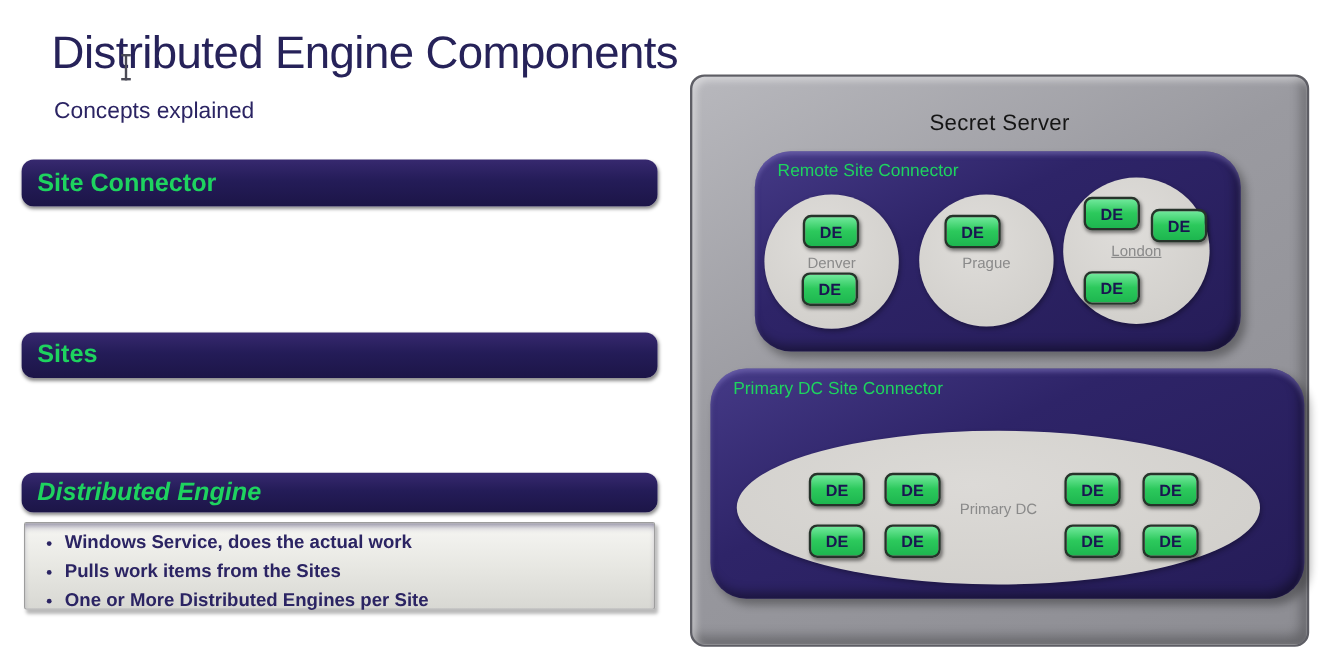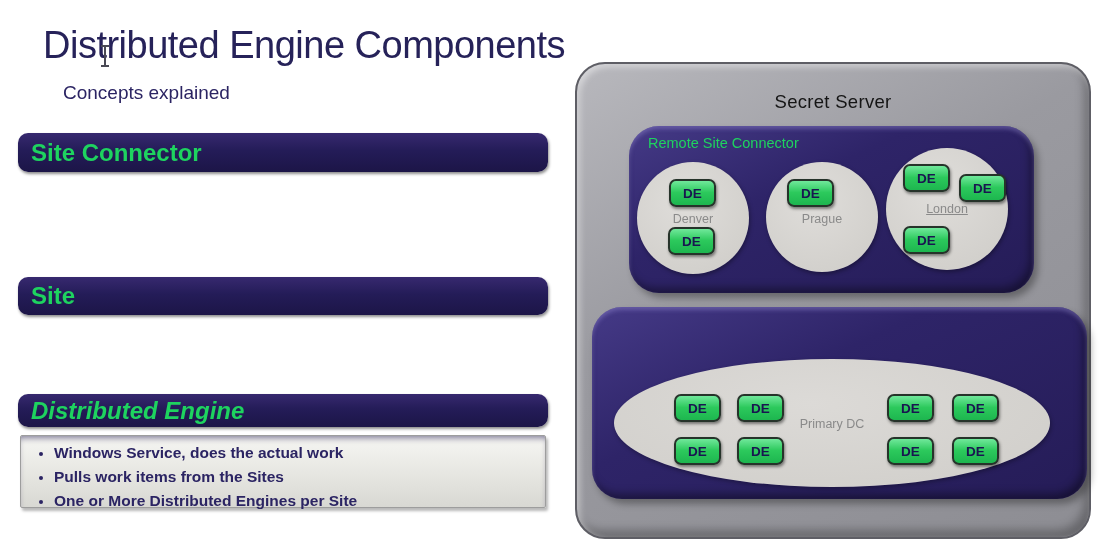--- a/index.html
+++ b/index.html
@@ -11,21 +11,21 @@
   }
 
   
   .title {
     position:absolute; left:43px; top:24px;
     font-size:38px; font-weight:normal; letter-spacing:-0.5px;
     color:#262259;
   }
   .subtitle {
     position:absolute; left:45px; top:82px;
-    font-size:19px; color:#2b2463;margin-left:18px;
+    font-size:19px; color:#2b2463;
   }
   .ibeam {
     position:absolute; left:100px; top:45px; width:10px; height:22px;
   }
   .ibeam::before {
     content:""; position:absolute; left:4px; top:0; width:2px; height:22px; background:#4a4a55;
   }
   .ibeam::after {
     content:""; position:absolute; left:1px; top:0; width:8px; height:2px;
     background:#4a4a55; box-shadow:0 20px 0 #4a4a55;
@@ -34,21 +34,21 @@
   
   .sec-header {
     position:absolute; left:18px; width:530px;
     background:linear-gradient(#37296f, #241c58 45%, #1c1547);
     border-radius:10px;
     display:flex; align-items:center; padding-left:13px;
     box-shadow:1px 2px 3px rgba(0,0,0,0.45);
     z-index:2;
   }
   .sec-header span {
-    color:#1ed35f; font-size:24px; font-weight:600;text-align:center;
+    color:#1ed35f; font-size:21px; font-weight:600;text-align:center;
   }
   .sec-body {
     position:absolute; left:20px; width:526px;
     background:linear-gradient(#f6f6f3, #e6e6e1 55%, #d8d8d3);
     border:1px solid #9d9d9d; border-radius:2px;
     box-shadow:inset 0 5px 6px -3px rgba(30,22,74,0.55), 2px 3px 3px rgba(0,0,0,0.28);
     z-index:1;
   }
   .sec-body ul { margin:0; padding:6px 8px 0 33px; list-style:disc outside; }
   .sec-body li {
@@ -60,21 +60,21 @@
   #h1 { top:133px; height:39px; }
   #b1 { top:174px; height:98px; }
   #h2 { top:277px; height:38px; }
   #b2 { top:317px; height:68px; }
   #h3 { top:394px; height:33px;font-style:italic; }
   #b3 { top:435px; height:73px; }
 
   
   .server-box {
     position:absolute; left:575px; top:62px; width:516px; height:477px;
-    border-radius:30px;
+    border-radius:12px;
     background:linear-gradient(150deg, #b8b8bd 0%, #9a9aa0 40%, #8d8d93 100%);
     border:2px solid #5e5e65;
     box-shadow:inset 3px 3px 6px rgba(255,255,255,0.45), inset -5px -7px 10px rgba(0,0,0,0.28);
   }
   .server-title {
     position:absolute; left:0; top:27px; width:100%;
     text-align:center; font-size:18.5px; color:#151515; letter-spacing:0.3px;
   }
   .connector-box {
     position:absolute; border-radius:30px;
@@ -141,21 +141,21 @@
 
   <div class="title">Distributed Engine Components</div>
   <div class="ibeam"></div>
   <div class="subtitle">Concepts explained</div>
 
   <div class="sec-header" id="h1">
     <span>Site Connector</span>
   </div>
 
   <div class="sec-header" id="h2">
-    <span>Site</span>
+    <span>Sites</span>
   </div>
 
   <div class="sec-header" id="h3">
     <span>Distributed Engine</span>
   </div>
   <div class="sec-body" id="b3">
     <ul>
       <li>Windows Service, does the actual work</li>
       <li>Pulls work items from the Sites</li>
       <li>One or More Distributed Engines per Site</li>
@@ -178,20 +178,21 @@
       <div class="site-label lbl-prague">Prague</div>
 
       <div class="site-circle" id="circle-london"></div>
       <div class="de-box de-london-1">DE</div>
       <div class="de-box de-london-2">DE</div>
       <div class="site-label lbl-london">London</div>
       <div class="de-box de-london-3">DE</div>
     </div>
 
     <div class="connector-box" id="primary-connector">
+      <div class="connector-label">Primary DC Site Connector</div>
       <div class="site-ellipse"></div>
 
       <div class="de-box de-p1">DE</div>
       <div class="de-box de-p2">DE</div>
       <div class="de-box de-p3">DE</div>
       <div class="de-box de-p4">DE</div>
       <div class="site-label lbl-primary">Primary DC</div>
       <div class="de-box de-p5">DE</div>
       <div class="de-box de-p6">DE</div>
       <div class="de-box de-p7">DE</div>

